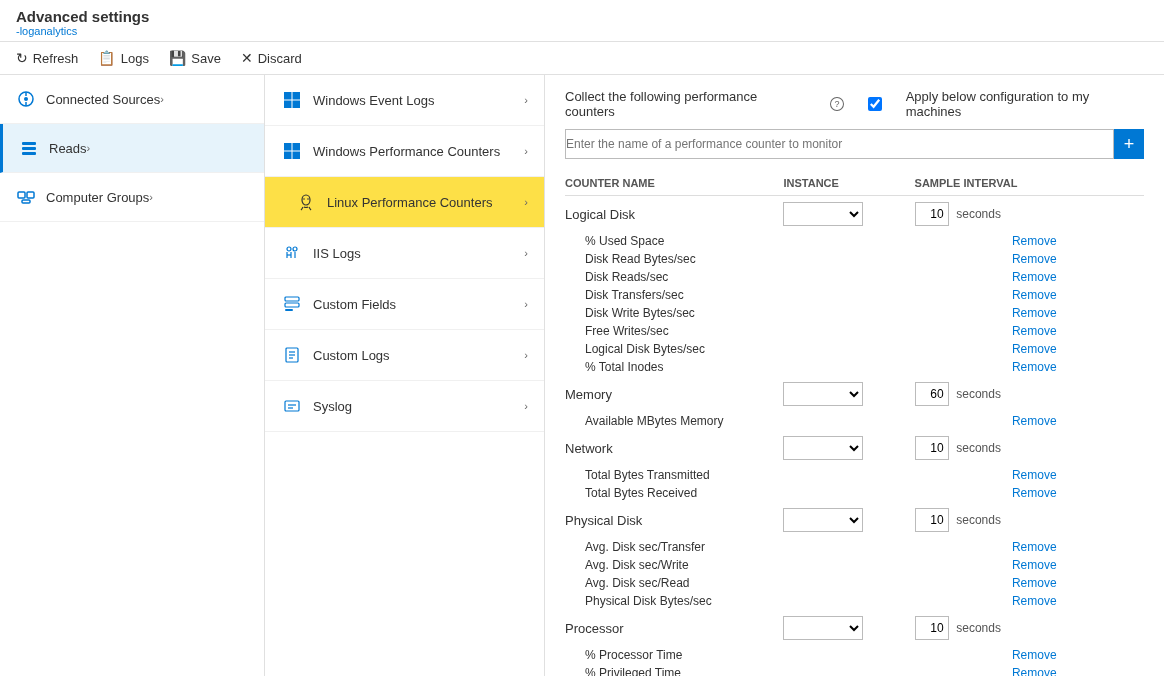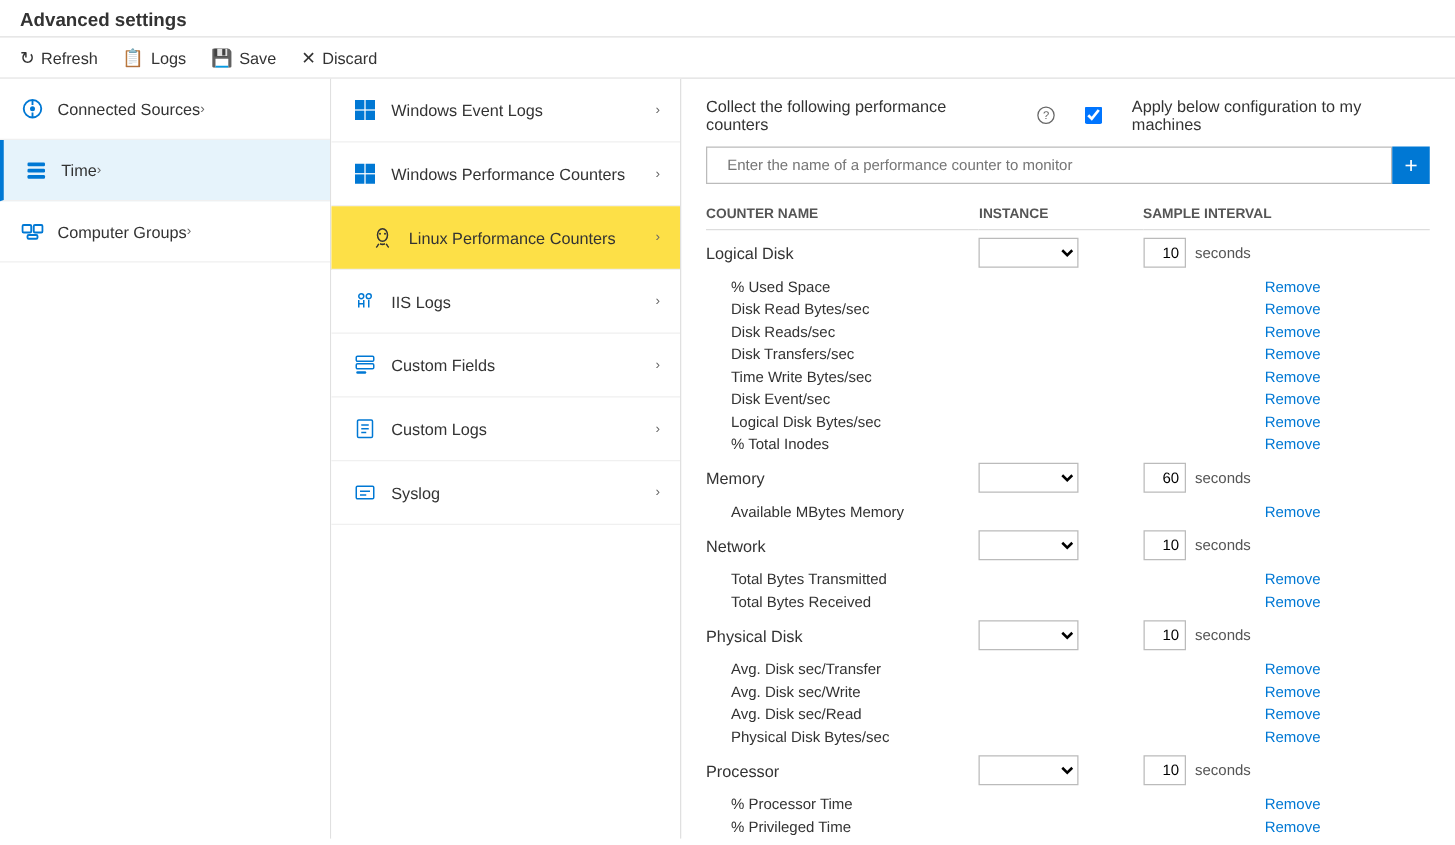--- a/index.html
+++ b/index.html
@@ -33,21 +33,21 @@
     .menu-icon { width: 22px; height: 22px; display: flex; align-items: center; justify-content: center; }
     .menu-label { font-size: 13px; }
 
     
     .content-panel { flex: 1; overflow-y: auto; padding: 14px 20px; }
     .collect-header { display: flex; align-items: center; gap: 24px; margin-bottom: 10px; font-size: 13px; }
     .collect-header input[type="checkbox"] { width: 14px; height: 14px; }
     .question-badge { display: inline-flex; align-items: center; justify-content: center; width: 14px; height: 14px; border-radius: 50%; border: 1px solid #666; color: #666; font-size: 9px; cursor: pointer; }
 
     .input-add-row { display: flex; align-items: center; gap: 0; margin-bottom: 12px; }
-    .input-add-row input { flex: 1; height: 30px; border: 1px solid #bbb; padding: 0 16px; font-size: 12px; color: #999; outline: none; }
+    .input-add-row input { flex: 1; height: 30px; border: 1px solid #bbb; padding: 0 0; font-size: 12px; color: #999; outline: none; }
     .add-btn { width: 30px; height: 30px; background: #0078d4; color: #fff; border: none; font-size: 18px; cursor: pointer; display: flex; align-items: center; justify-content: center; }
 
     
     .perf-table { width: 100%; border-collapse: collapse; }
     .perf-table thead th { font-size: 11px; font-weight: 600; text-transform: uppercase; color: #555; padding: 6px 8px 6px 0; border-bottom: 1px solid #ddd; text-align: left; }
     .col-name { width: 200px; }
     .col-instance { width: 120px; }
     .col-interval { width: 130px; }
     .col-action { width: 80px; text-align: right; }
 
@@ -60,20 +60,21 @@
     .counter-sub-row td { padding: 2px 0 2px 20px; font-size: 12px; color: #333; }
     .remove-link { color: #0078d4; cursor: pointer; font-size: 12px; text-decoration: none; float: right; }
 
     .action-cell { text-align: right; }
   </style>
 </head>
 <body>
 
 <div class="header">
   <div class="header-title">Advanced settings</div>
+  <div class="header-subtitle">-loganalytics</div>
 </div>
 
 <div class="toolbar">
   <div class="toolbar-item">
     <span class="toolbar-icon">↻</span>
     <span>Refresh</span>
   </div>
   <div class="toolbar-item">
     <span class="toolbar-icon">📋</span>
     <span>Logs</span>
@@ -107,21 +108,21 @@
     </div>
     <div class="sidebar-item active">
       <div class="sidebar-item-left">
         <div class="sidebar-icon">
           <svg width="18" height="18" viewBox="0 0 18 18" fill="none">
             <rect x="2" y="3" width="14" height="3" rx="1" fill="#0078d4"></rect>
             <rect x="2" y="8" width="14" height="3" rx="1" fill="#0078d4"></rect>
             <rect x="2" y="13" width="14" height="3" rx="1" fill="#0078d4"></rect>
           </svg>
         </div>
-        <span class="sidebar-label">Time</span>
+        <span class="sidebar-label">Reads</span>
       </div>
       <span class="chevron">›</span>
     </div>
     <div class="sidebar-item">
       <div class="sidebar-item-left">
         <div class="sidebar-icon">
           <svg width="18" height="18" viewBox="0 0 18 18" fill="none">
             <rect x="1" y="4" width="7" height="6" rx="1" stroke="#0078d4" stroke-width="1.5" fill="none"></rect>
             <rect x="10" y="4" width="7" height="6" rx="1" stroke="#0078d4" stroke-width="1.5" fill="none"></rect>
             <rect x="5" y="12" width="8" height="3" rx="1" stroke="#0078d4" stroke-width="1.5" fill="none"></rect>
@@ -306,28 +307,28 @@
     </tr>
           <tr class="counter-sub-row">
       <td colspan="3">
         <span>Disk Transfers/sec</span>
         <a href="#" class="remove-link">Remove</a>
       </td>
       <td></td>
     </tr>
           <tr class="counter-sub-row">
       <td colspan="3">
-        <span>Time Write Bytes/sec</span>
-        <a href="#" class="remove-link">Remove</a>
-      </td>
-      <td></td>
-    </tr>
-          <tr class="counter-sub-row">
-      <td colspan="3">
-        <span>Disk Event/sec</span>
+        <span>Disk Write Bytes/sec</span>
+        <a href="#" class="remove-link">Remove</a>
+      </td>
+      <td></td>
+    </tr>
+          <tr class="counter-sub-row">
+      <td colspan="3">
+        <span>Free Writes/sec</span>
         <a href="#" class="remove-link">Remove</a>
       </td>
       <td></td>
     </tr>
           <tr class="counter-sub-row">
       <td colspan="3">
         <span>Logical Disk Bytes/sec</span>
         <a href="#" class="remove-link">Remove</a>
       </td>
       <td></td>

